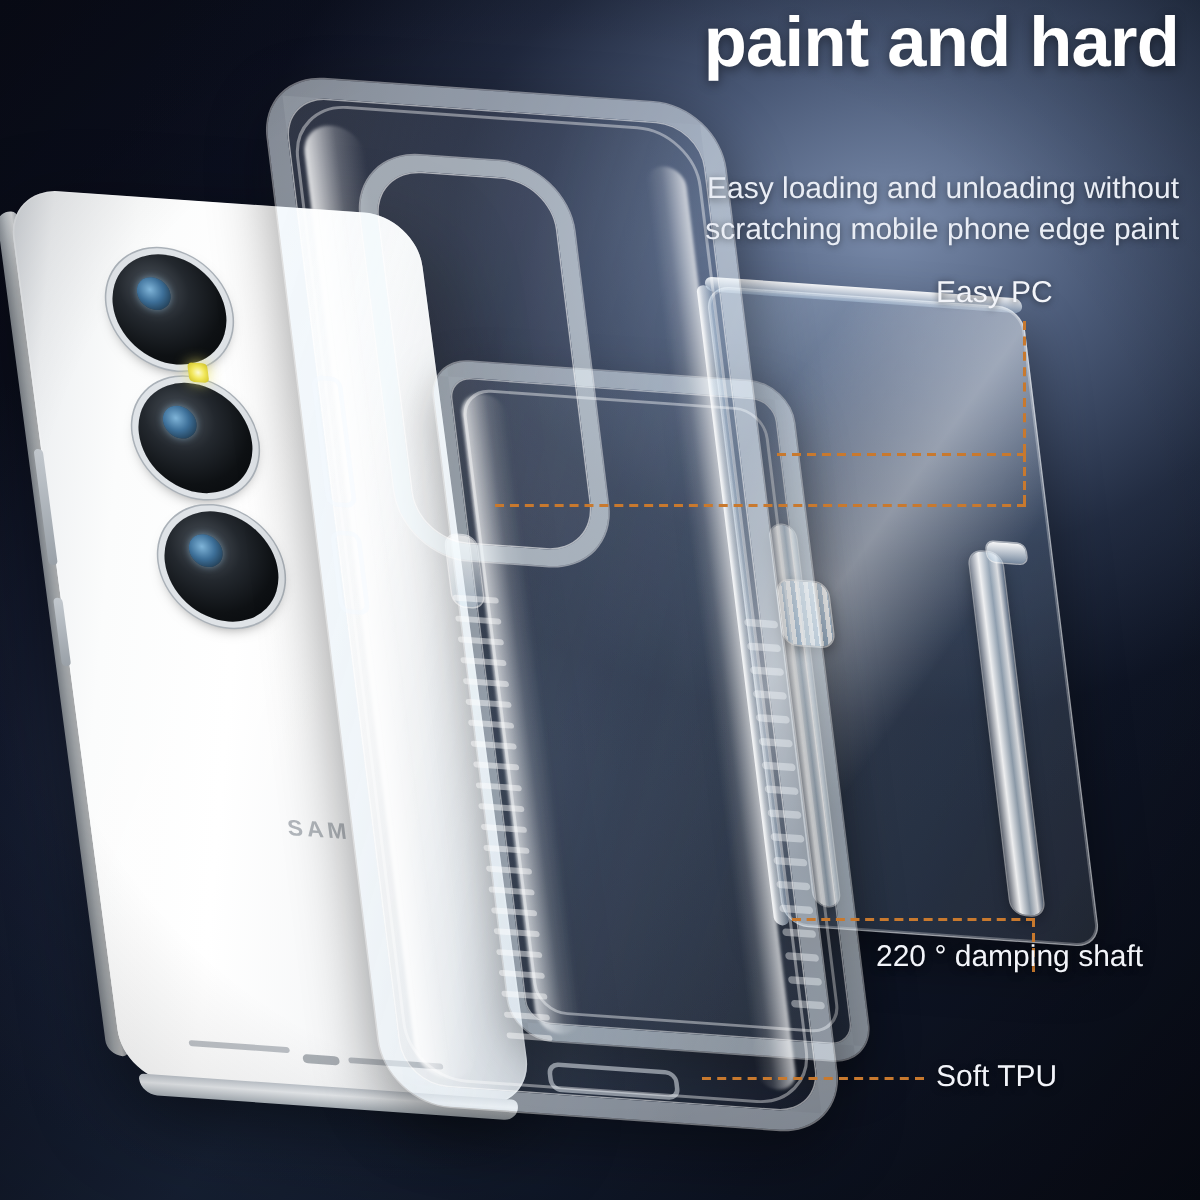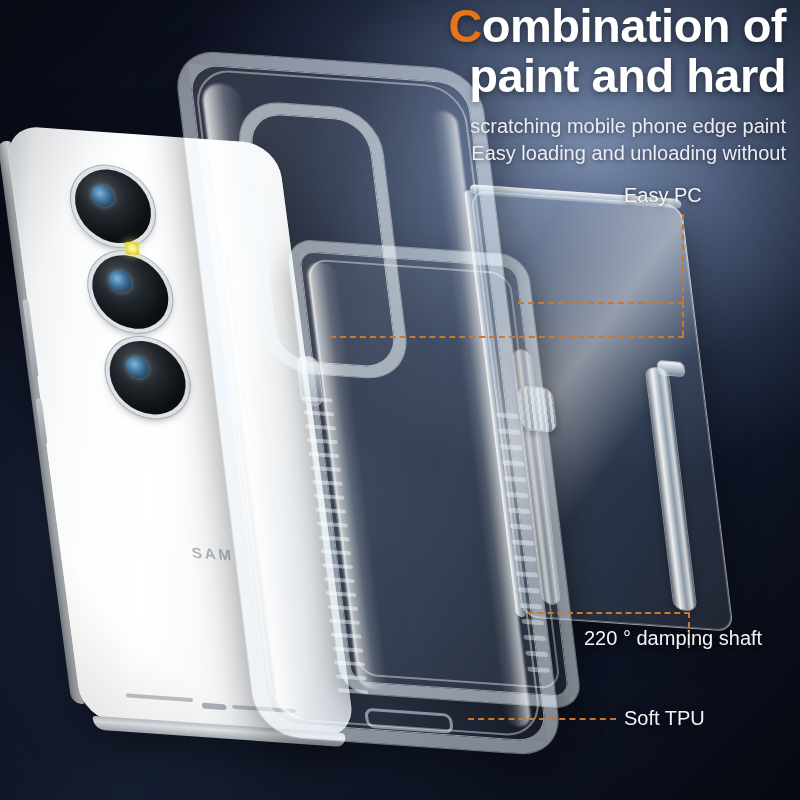--- a/index.html
+++ b/index.html
@@ -341,22 +341,21 @@
   <div class="leader ld-h" id="ld-shaft-h" style="left:528px;top:612px;width:162px;"></div>
   <div class="leader ld-v" id="ld-shaft-v" style="left:688px;top:612px;height:36px;"></div>
 
   <div class="leader ld-h" id="ld-tpu-h" style="left:468px;top:718px;width:148px;"></div>
 
   <div class="label" id="label-hardpc">Easy PC</div>
   <div class="label" id="label-shaft">220 °  damping shaft</div>
   <div class="label" id="label-tpu">Soft TPU</div>
 
   <div class="headline">
-    <span><span class="hl-accent">C</span><span>ombination of</span></span>
     <span class="hl2">paint and hard</span>
   </div>
 
   <div class="subtitle">
+    <span>Easy loading and unloading without</span>
     <span>scratching mobile phone edge paint</span>
-    <span>Easy loading and unloading without</span>
   </div>
 
 </div>
 
 </body></html>

